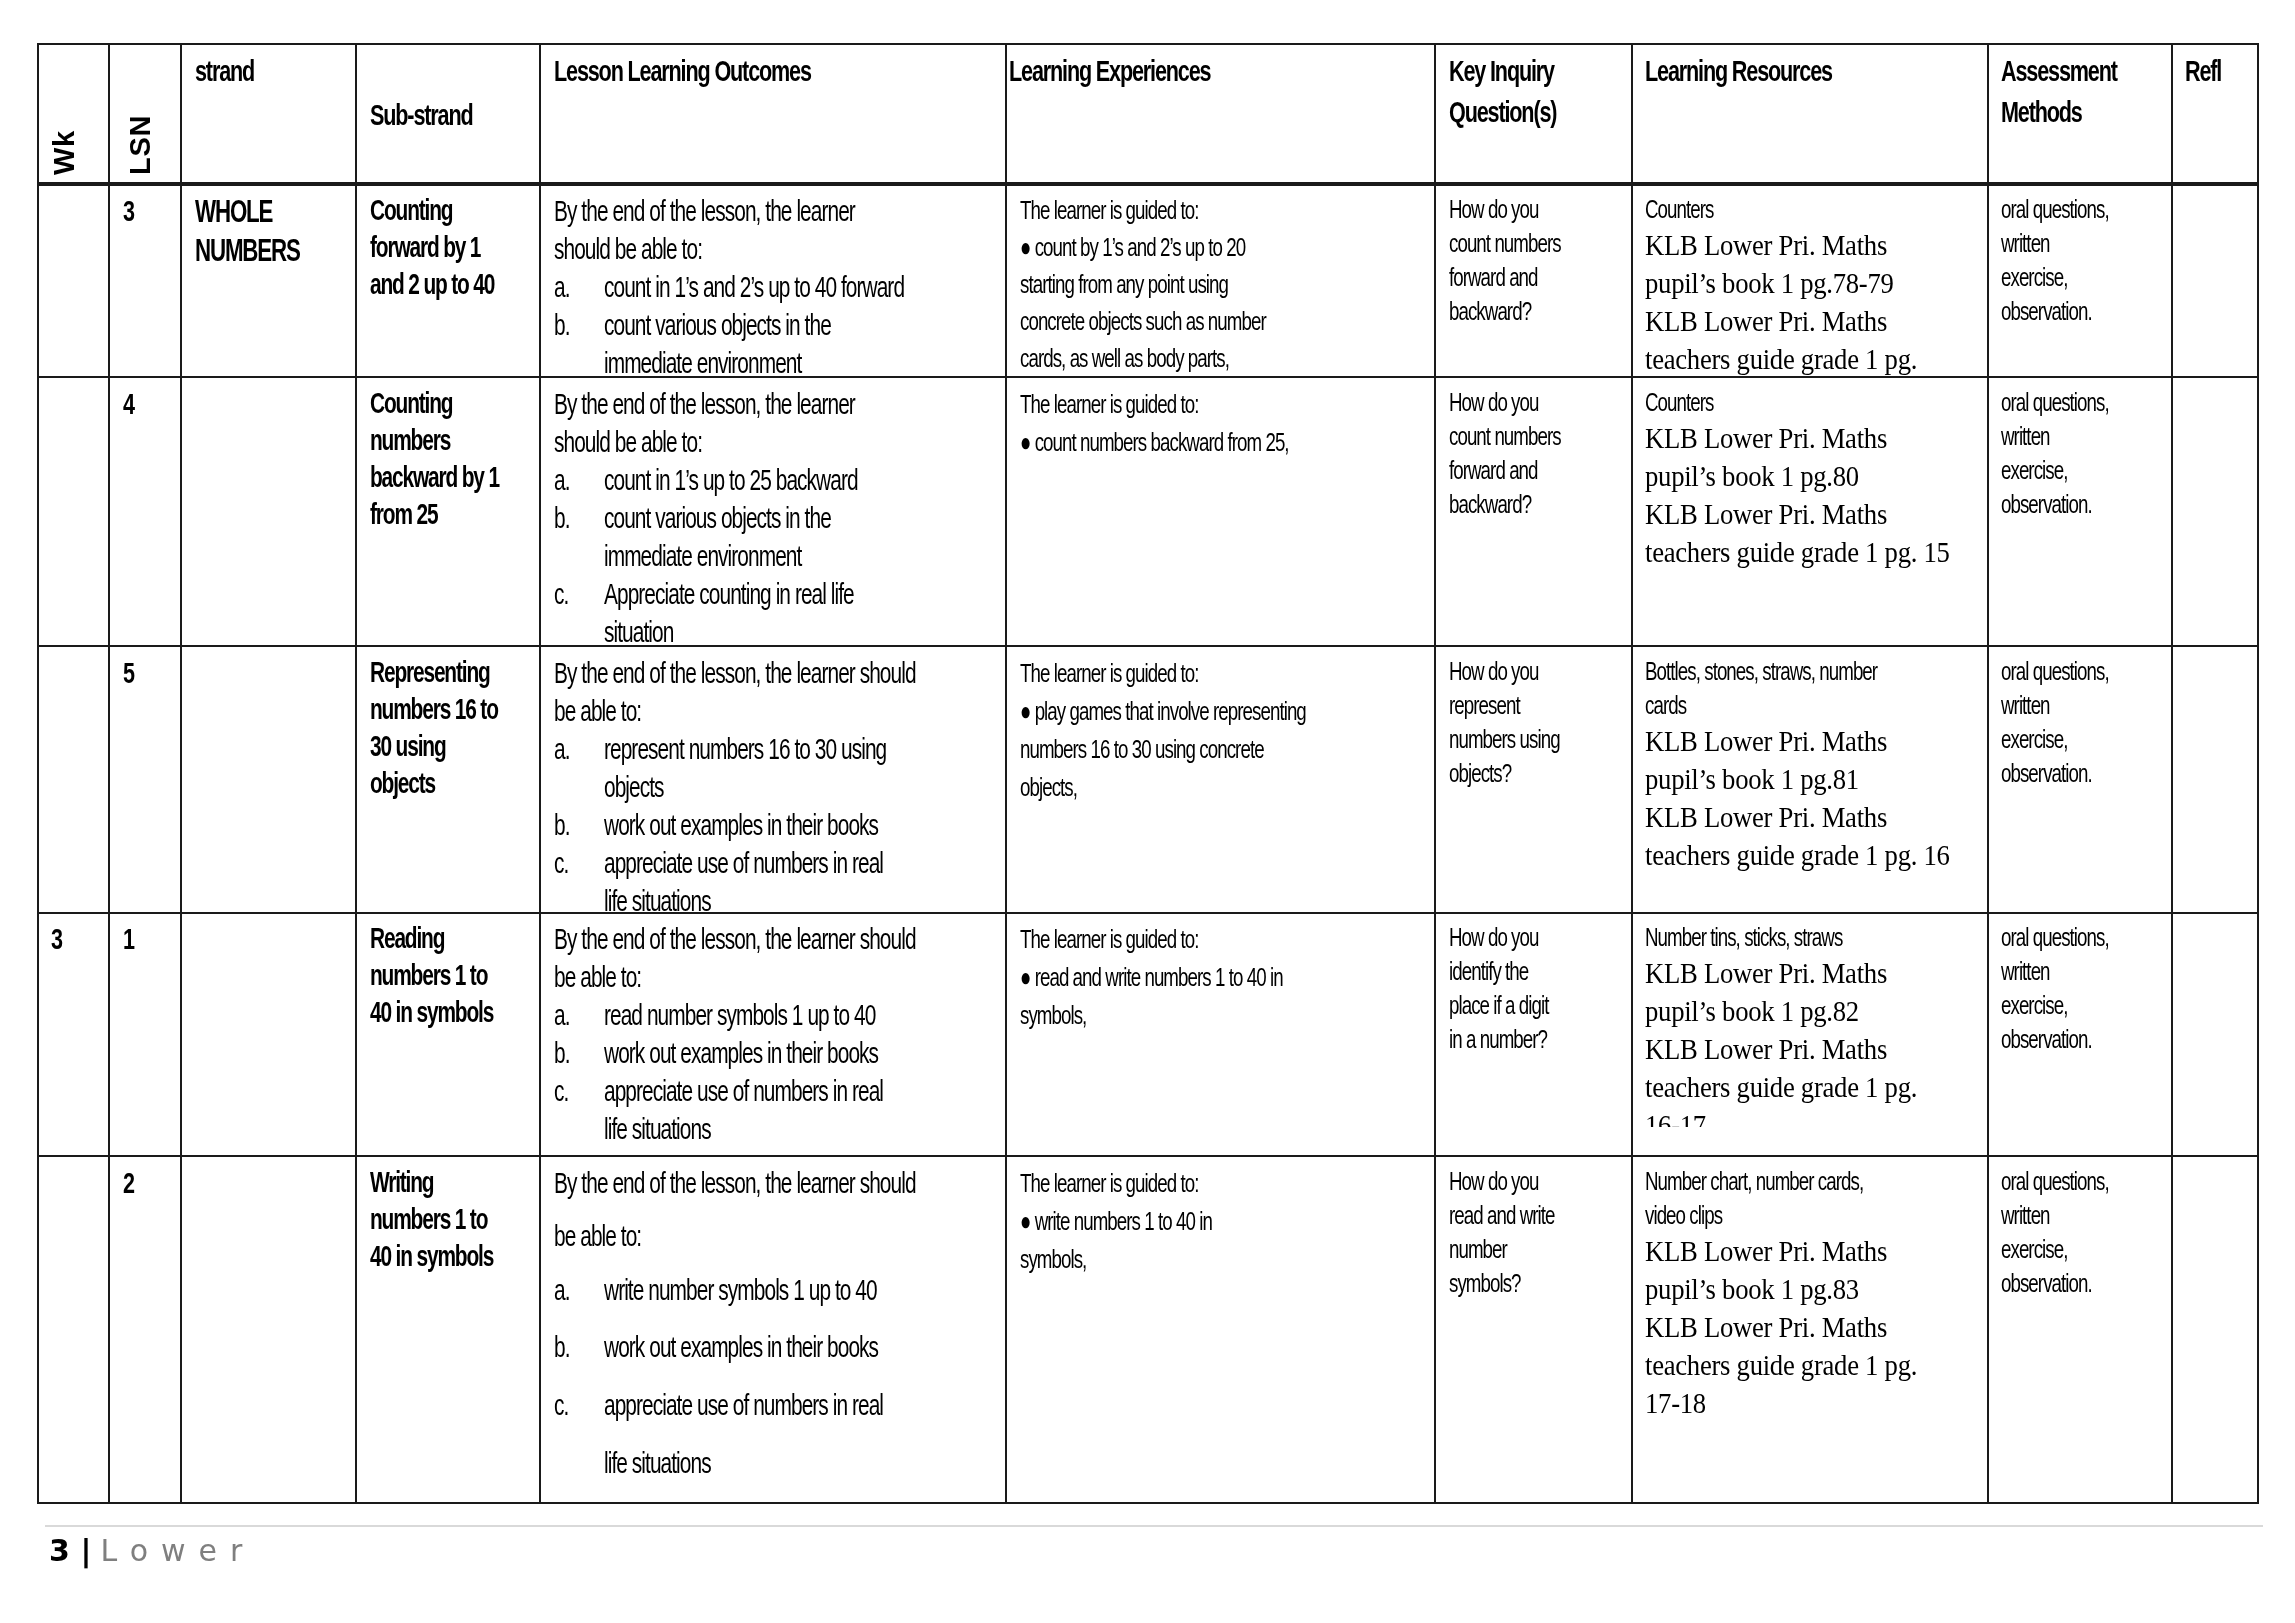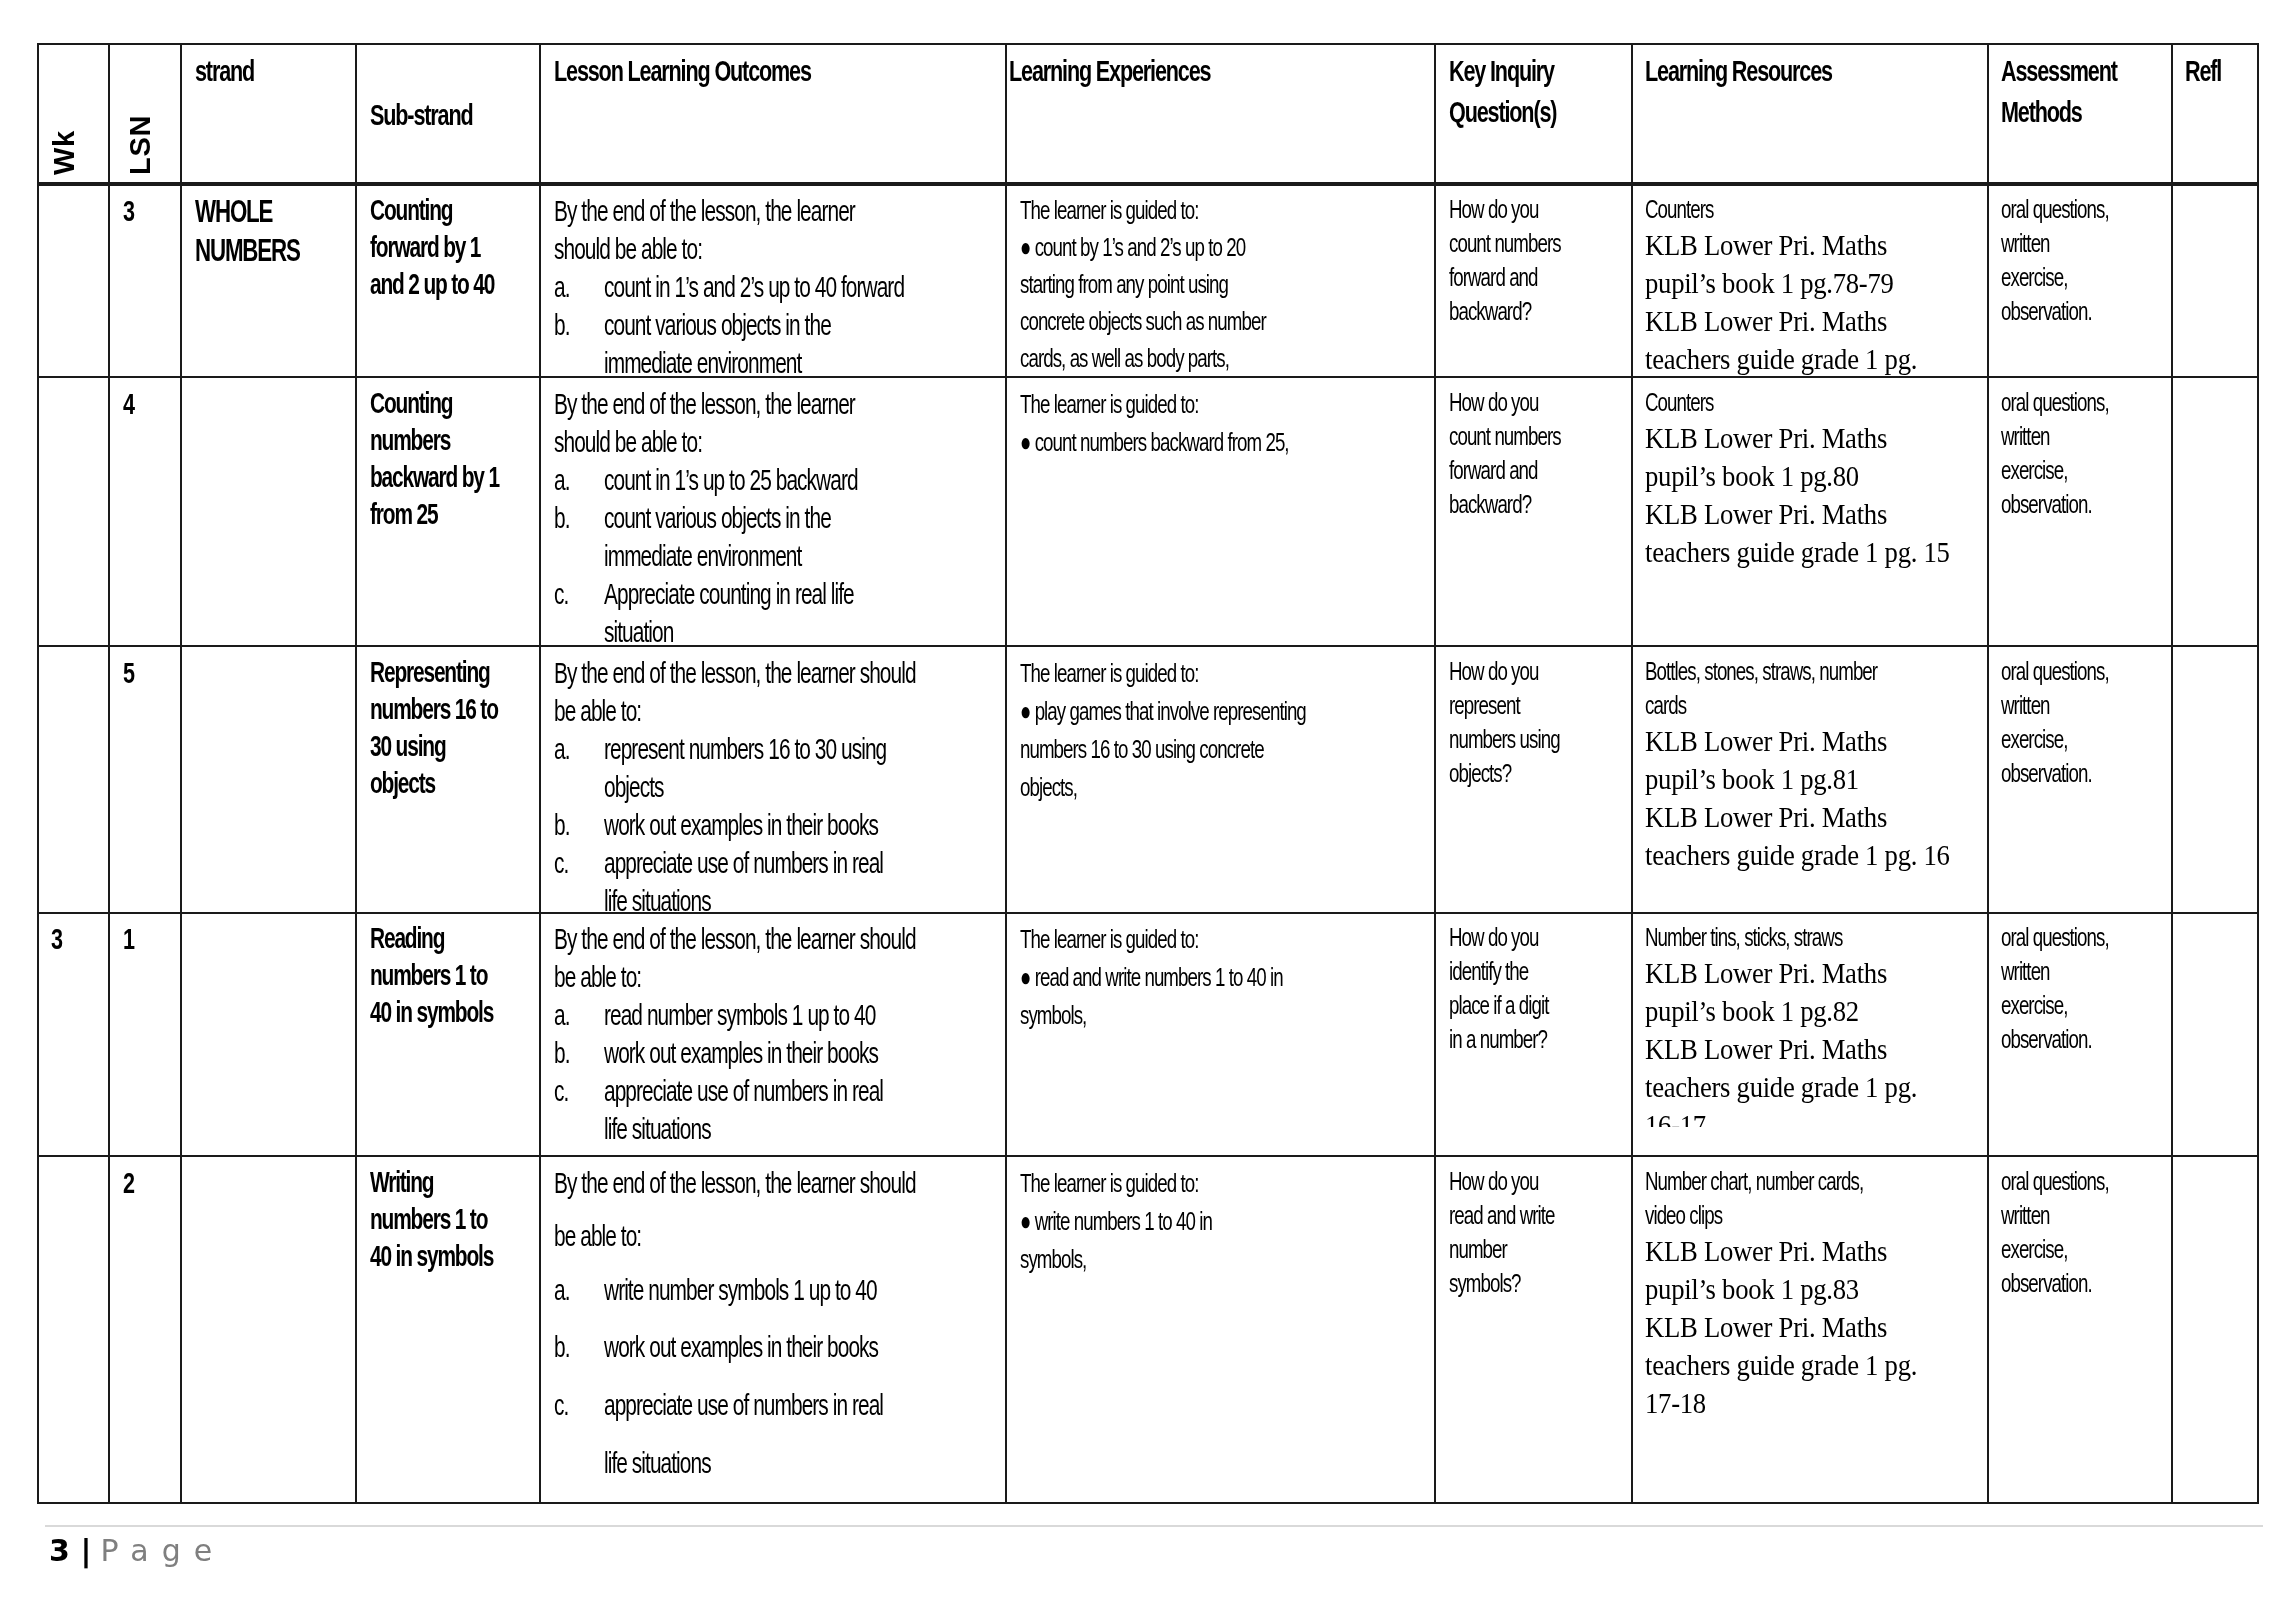--- a/index.html
+++ b/index.html
@@ -395,15 +395,15 @@
         <span class="w">observation.</span>
       </div>
       <div class="cell txt" style="left: 2171px; top: 1157px; width: 88px; height: 347px;">
         <span class="w"></span>
       </div>
     </div>
   </div>
 
 <div class="footer-line"></div>
 <div class="footer">
-  <span class="pn">3</span><span class="bar">|</span><span class="pg">Page</span>
+  <span class="pn">3</span><span class="bar">|</span><span class="pg">Lower</span>
 </div>
 
 
 </body></html>

